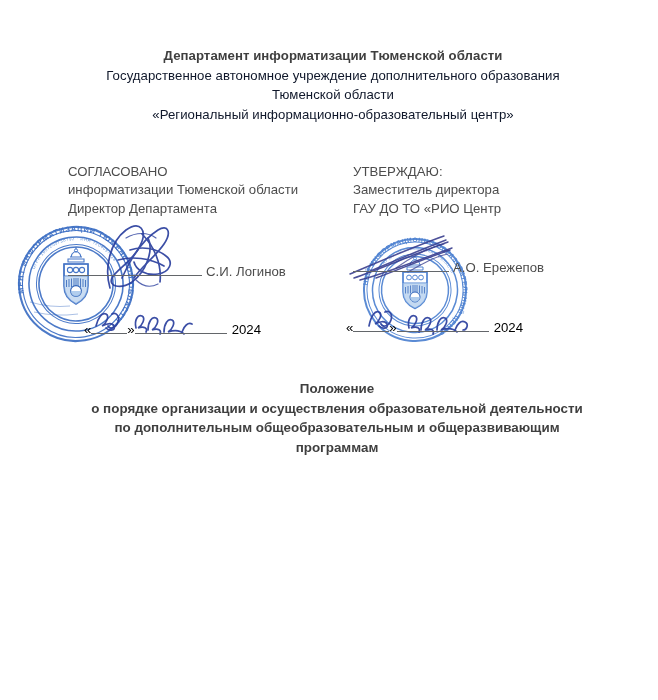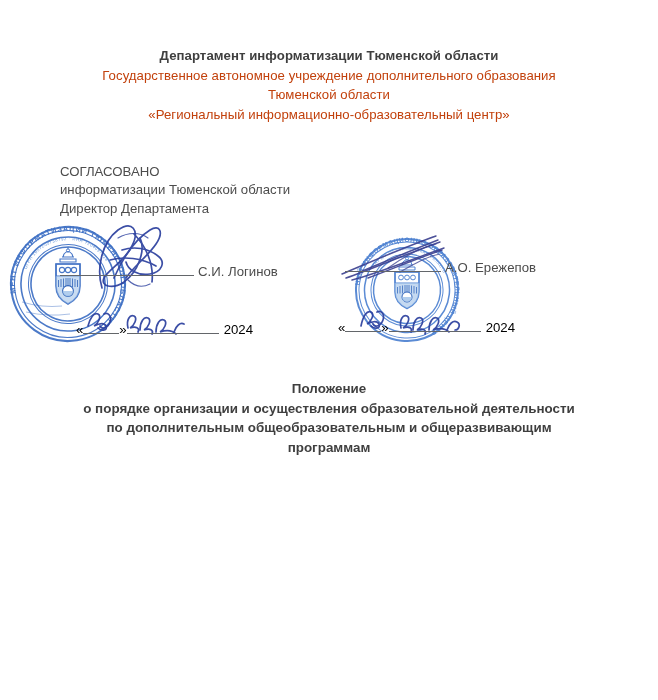--- a/index.html
+++ b/index.html
@@ -14,35 +14,36 @@
     overflow: hidden;
     font-family: "Liberation Sans", sans-serif;
     color: #4c4c4c;
     -webkit-font-smoothing: antialiased;
   }
 
   .page {
     position: absolute;
     inset: 0;
     background: #ffffff;
+    margin-left: 8px;
   }
 
   
   .header {
     position: absolute;
     top: 46px;
     left: 0;
     right: 0;
     text-align: center;
   }
   .header-line {
     font-size: 13.2px;
     line-height: 19.5px;
     letter-spacing: 0.05px;
-    color: #c2410c;
+    color: #0f172a;
     white-space: pre;
   }
   .header-line.bold {
     font-weight: bold;
     color: #3f3f3f;
   }
 
   
   .approvals {
     position: absolute;
@@ -165,20 +166,25 @@
   </div>
 
   <div class="approvals">
 
     <div class="col col-left">
       <div class="appr-line">СОГЛАСОВАНО</div>
       <div class="appr-line">информатизации Тюменской области</div>
       <div class="appr-line">Директор Департамента</div>
     </div>
 
+    <div class="col col-right">
+      <div class="appr-line">УТВЕРЖДАЮ:</div>
+      <div class="appr-line">Заместитель директора</div>
+      <div class="appr-line">ГАУ ДО ТО «РИО Центр</div>
+    </div>
   </div>
 
   <div class="stamp stamp-left">
     <svg width="132" height="128" viewBox="0 0 132 128" aria-hidden="true">
       <defs>
         <path id="ringOuterL" d="M 66,66 m -53,0 a 53,53 0 1,1 106,0 a 53,53 0 1,1 -106,0"></path>
         <path id="ringInnerL" d="M 66,66 m -44,0 a 44,44 0 1,1 88,0 a 44,44 0 1,1 -88,0"></path>
       </defs>
       <g transform="rotate(-9 66 66)" fill="none" stroke="#3d6fc4" opacity="0.92">
         <circle cx="66" cy="66" r="57" stroke-width="2.1"></circle>

